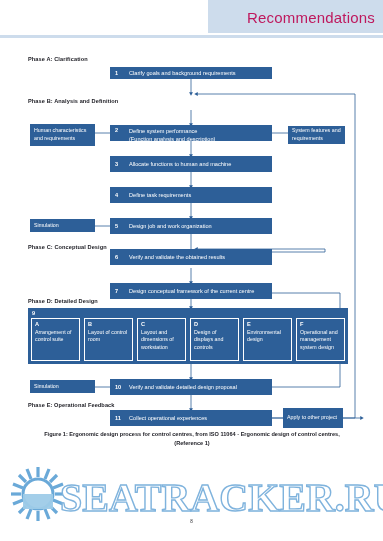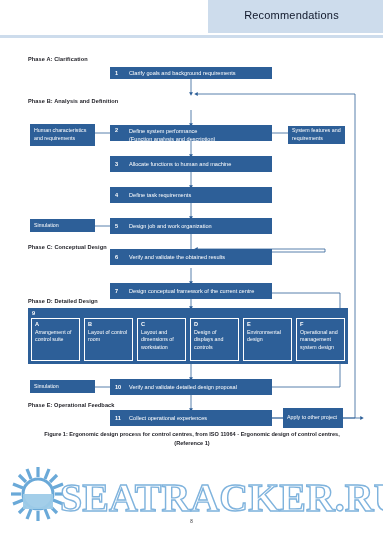--- a/index.html
+++ b/index.html
@@ -12,22 +12,22 @@
   }
   #page{position:absolute;left:0;top:0;width:383px;height:541px;}
 
   
   .hdr-band{
     position:absolute;left:208px;top:0;width:175px;height:33px;
     background:#cddcec;
   }
   .hdr-title{
     position:absolute;left:208px;top:9px;width:167px;height:20px;
-    text-align:center;
-    font-size:11px;color:#0f172a;letter-spacing:.2px;
+    text-align:right;
+    font-size:15px;color:#be185d;letter-spacing:.2px;
     font-family:"Liberation Sans", sans-serif;
   }
   .hdr-rule{
     position:absolute;left:0;top:35px;width:383px;height:3px;
     background:#cddcec;
   }
 
   
   #diagram{position:absolute;left:0;top:38px;width:383px;height:420px;}
   #wires{position:absolute;left:0;top:0;width:383px;height:420px;}

